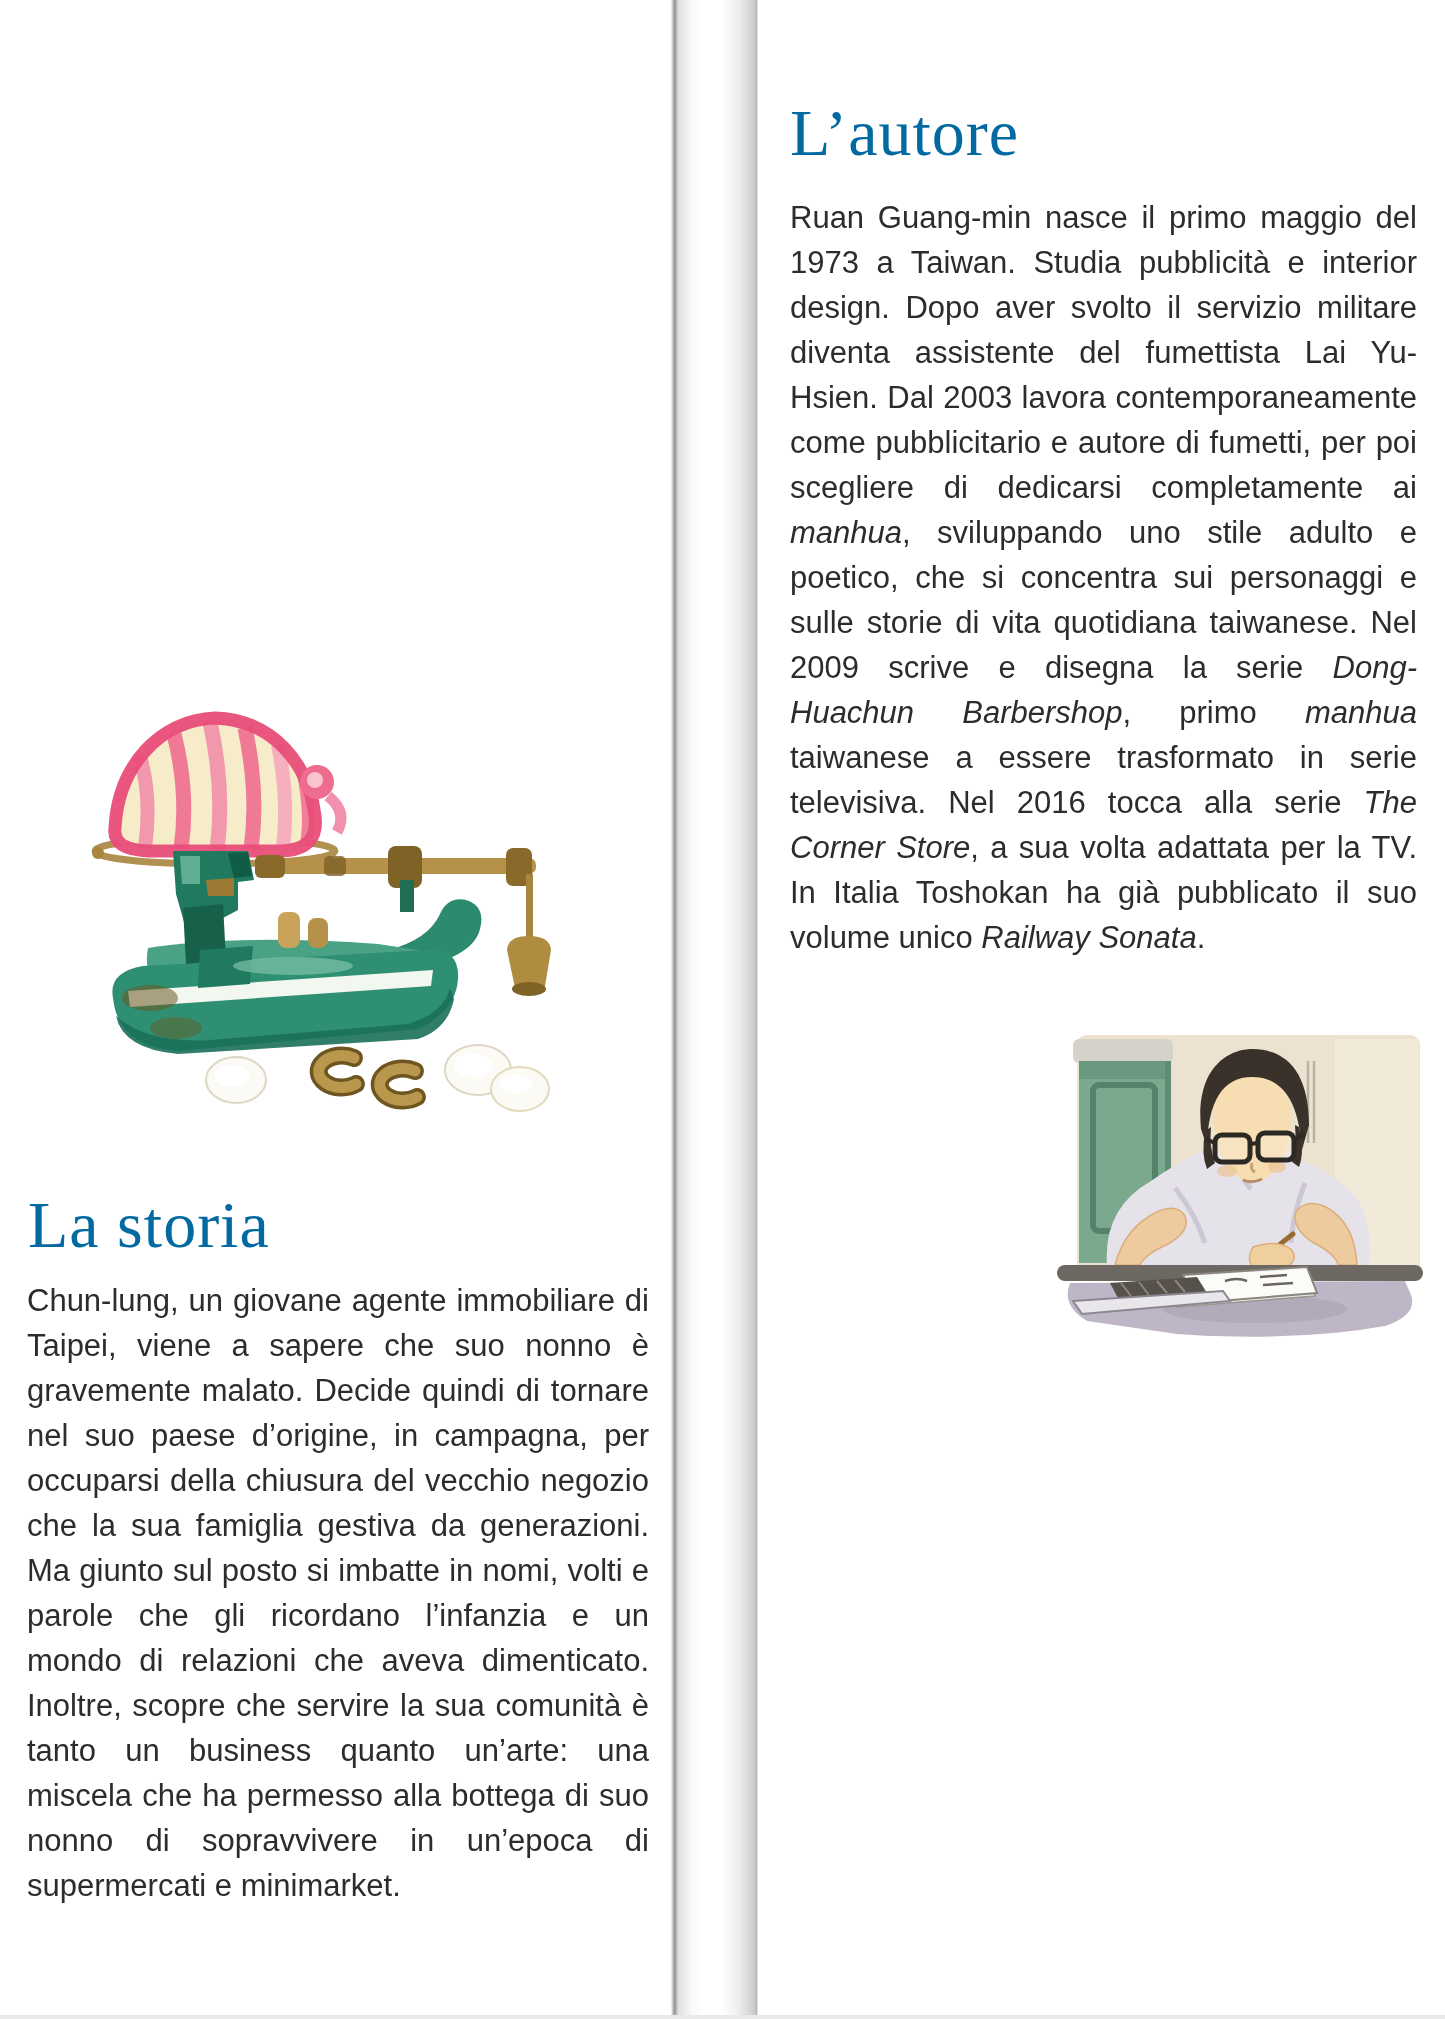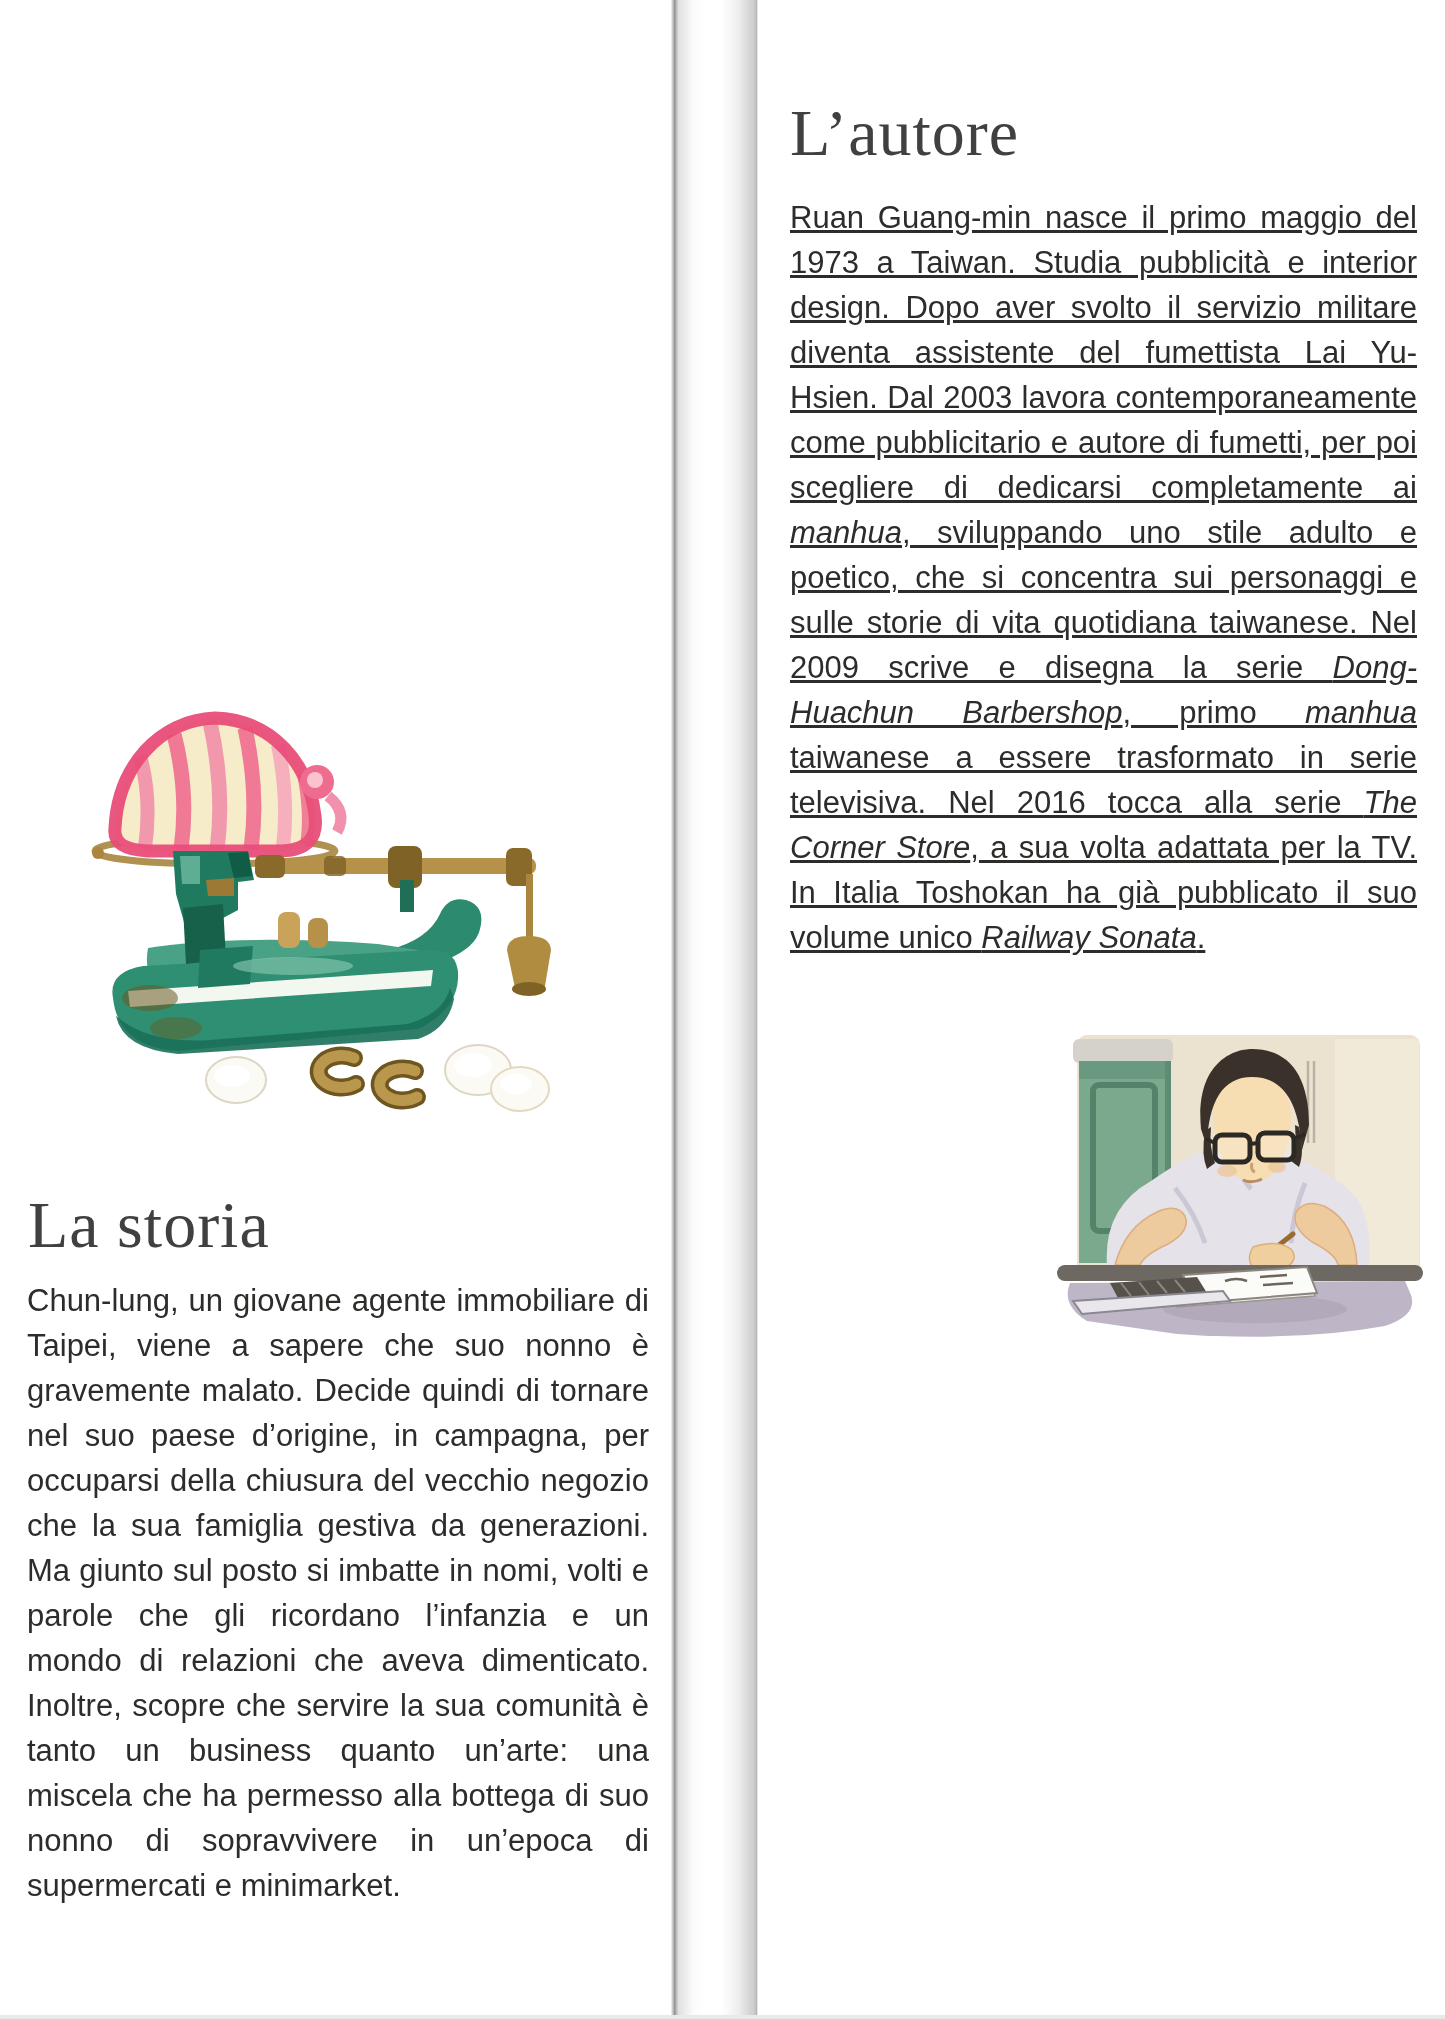--- a/index.html
+++ b/index.html
@@ -31,34 +31,34 @@
   .bottom-edge{
     position:absolute;left:0;bottom:0;width:1445px;height:4px;
     background:#e9e9e9;
   }
   h1.section-title{
     position:absolute;margin:0;
     font-family:"Liberation Serif", serif;
     font-weight:400;
     font-size:66px;line-height:1.05;
     letter-spacing:1px;
-    color:#404040;
+    color:#0369a1;
   }
   #title-storia{left:28px;top:1190px;}
   #title-autore{left:790px;top:98px;}
   .para{
     position:absolute;margin:0;
     font-size:31px;line-height:45px;
     text-align:justify;
     color:#2d2c2a;
     hyphens:auto;-webkit-hyphens:auto;
   }
   .para em{font-style:italic;}
   #para-storia{left:27px;top:1278px;width:622px;}
-  #para-autore{left:790px;top:195px;width:627px;text-decoration:underline;}
+  #para-autore{left:790px;top:195px;width:627px;}
   .illus{position:absolute;display:block;}
   #scale-illus{left:88px;top:698px;}
   #author-illus{left:1055px;top:1003px;}
 </style>
 </head>
 <body>
 
 <div id="spread">
 
   <div class="gutter"></div>

